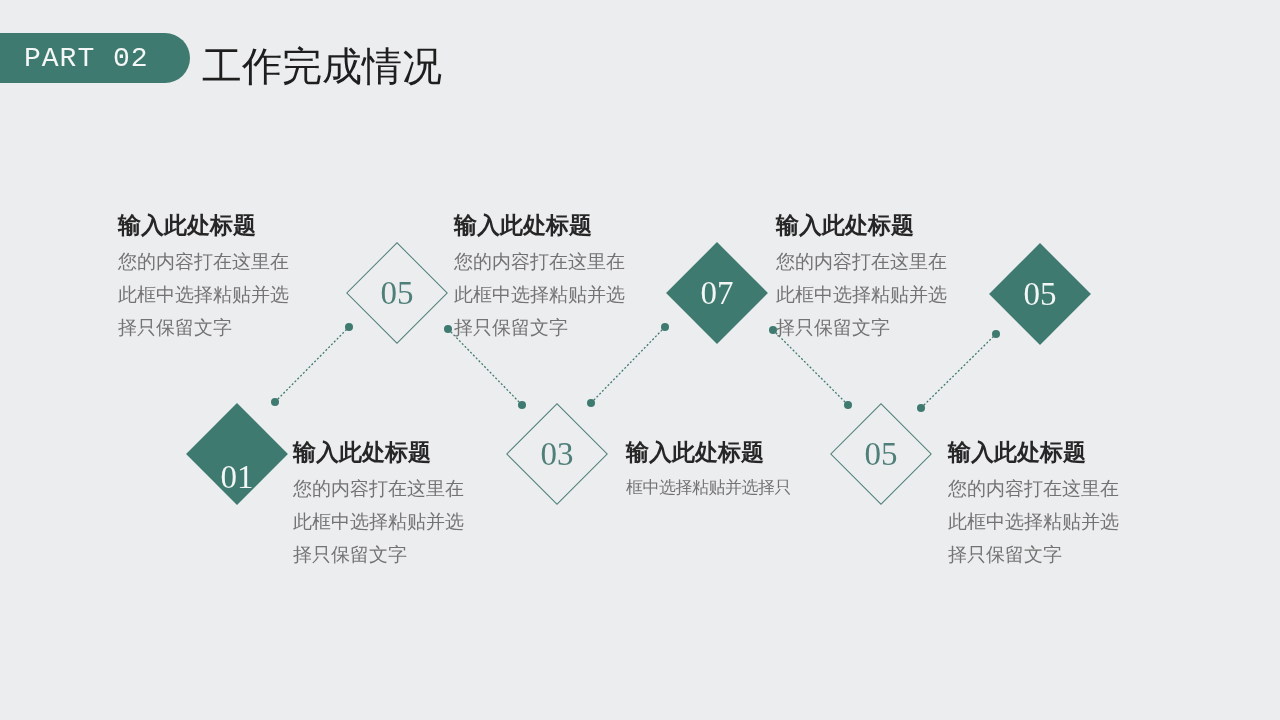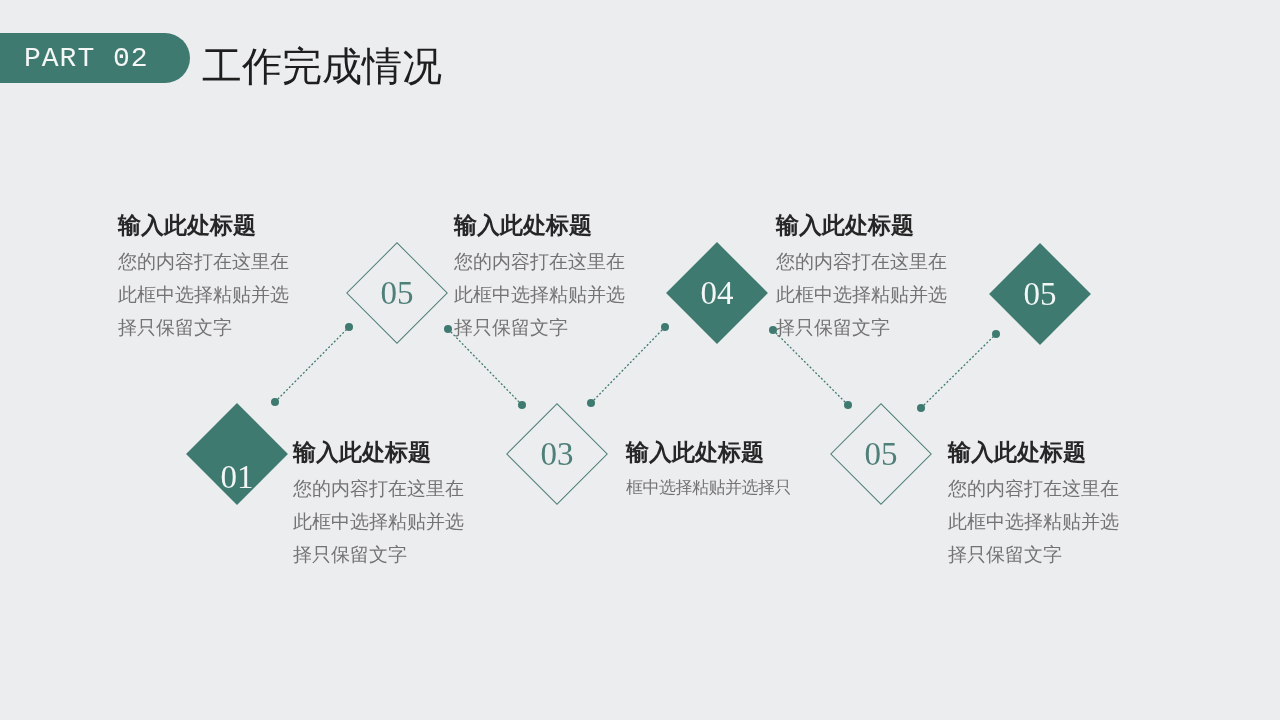--- a/index.html
+++ b/index.html
@@ -73,21 +73,21 @@
 <div class="diamond filled" style="left:201px; top:418px;"></div>
 <div class="num light" style="left:186px; top:426px;">01</div>
 
 <div class="diamond outline" style="left:361px; top:257px;"></div>
 <div class="num dark" style="left:346px; top:242px;">05</div>
 
 <div class="diamond outline" style="left:521px; top:418px;"></div>
 <div class="num dark" style="left:506px; top:403px;">03</div>
 
 <div class="diamond filled" style="left:681px; top:257px;"></div>
-<div class="num light" style="left:666px; top:242px;">04</div>
+<div class="num light" style="left:666px; top:242px;">07</div>
 
 <div class="diamond outline" style="left:845px; top:418px;"></div>
 <div class="num dark" style="left:830px; top:403px;">05</div>
 
 <div class="diamond filled" style="left:1004px; top:258px;"></div>
 <div class="num light" style="left:989px; top:243px;">05</div>
 
 <div class="block" style="left:118px; top:210px; width:210px;">
   <div class="t">输入此处标题</div>
   <div class="b">您的内容打在这里在</div>

